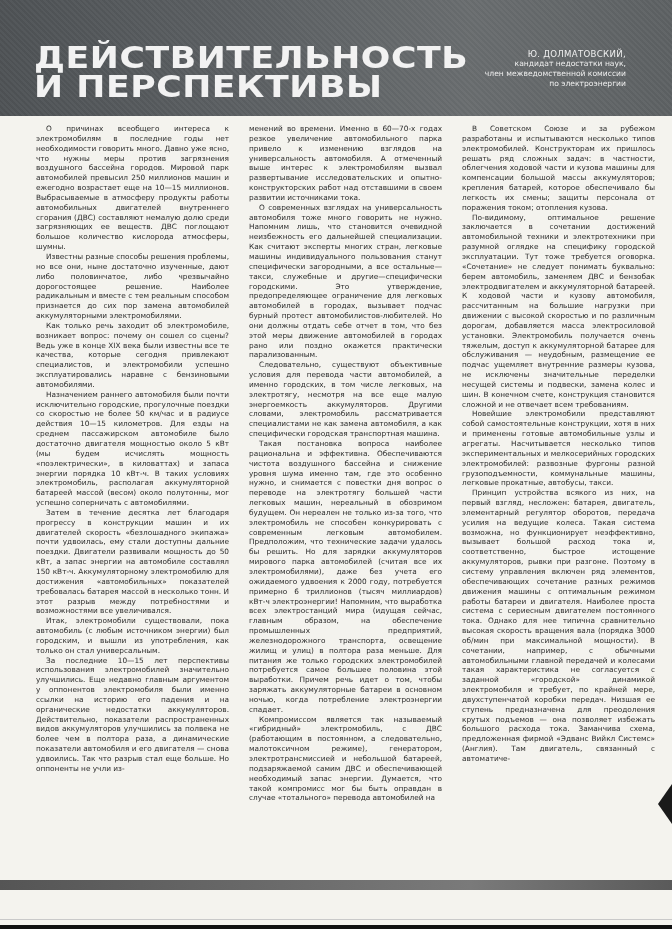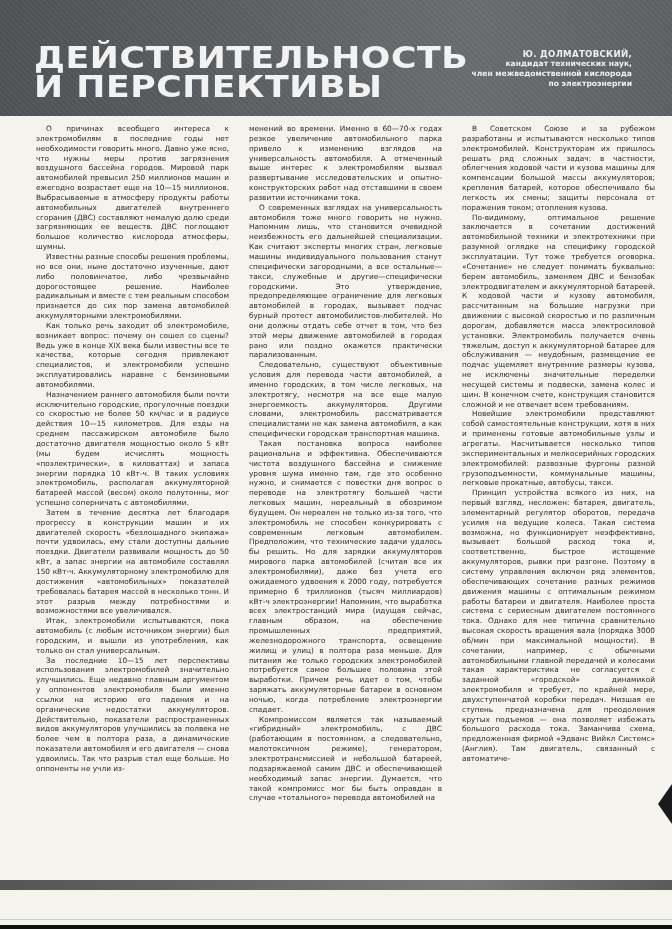--- a/index.html
+++ b/index.html
@@ -19,22 +19,22 @@
   }
   .title {
     position: absolute; left: 34px; top: 43px; margin: 0;
     font-family: "DejaVu Sans", sans-serif; font-weight: bold;
     color: #f2f2f2; font-size: 31px; line-height: 29px;
     letter-spacing: 0.5px; transform: scaleX(1.12); transform-origin: left top;
     z-index: 1;
   }
   .title span { display: block; }
   .byline {
-    position: absolute; right: 40px; top: 49px; text-align: right;
-    color: #efefef; font-size: 7.6px; line-height: 10px; font-weight: bold; z-index: 1;
+    position: absolute; right: 46px; top: 49px; text-align: right;
+    color: #efefef; font-size: 7.6px; line-height: 10px; font-weight: normal; z-index: 1;
   }
   .byline .author { font-size: 8.6px; letter-spacing: 0.3px; }
   .columns {
     position: absolute; top: 124px; left: 36px; width: 620px; height: 738px;
     display: flex; gap: 20px;
   }
   .col {
     width: 193px; font-size: 7.35px; line-height: 9.85px;
     text-align: justify; hyphens: manual; color: #2b2b2b;
   }
@@ -59,33 +59,33 @@
 </head>
 <body>
 
 <div class="banner"></div>
 <h1 class="title">
   <span>ДЕЙСТВИТЕЛЬНОСТЬ</span>
   <span>И  ПЕРСПЕКТИВЫ</span>
 </h1>
 <div class="byline">
   <div class="author">Ю. ДОЛМАТОВСКИЙ,</div>
-  <div>кандидат технических наук,</div>
-  <div>член межведомственной кислорода</div>
+  <div>кандидат недостатки наук,</div>
+  <div>член межведомственной комиссии</div>
   <div>по электроэнергии</div>
 </div>
 
 <div class="columns">
   <div class="col">
     <p>О причинах всеобщего интереса к электромобилям в последние годы нет необходимости говорить много. Давно уже ясно, что нужны меры против загрязнения воздушного бассейна городов. Мировой парк автомобилей превысил 250 миллионов машин и ежегодно возрастает еще на 10—15 миллионов. Выбрасываемые в атмосферу продукты работы автомобильных двигателей внутреннего сгорания (ДВС) составляют немалую долю среди загрязняющих ее веществ. ДВС поглощают большое количество кислорода атмосферы, шумны.</p>
     <p>Известны разные способы решения проблемы, но все они, ныне достаточно изученные, дают либо половинчатое, либо чрезвычайно дорогостоящее решение. Наиболее радикальным и вместе с тем реальным способом признается до сих пор замена автомобилей аккумуляторными электромобилями.</p>
     <p>Как только речь заходит об электромобиле, возникает вопрос: почему он сошел со сцены? Ведь уже в конце XIX века были известны все те качества, которые сегодня привлекают специалистов, и электромобили успешно эксплуатировались наравне с бензиновыми автомобилями.</p>
     <p>Назначением раннего автомобиля были почти исключительно городские, прогулочные поездки со скоростью не более 50 км/час и в радиусе действия 10—15 километров. Для езды на среднем пассажирском автомобиле было достаточно двигателя мощностью около 5 кВт (мы будем исчислять мощность «поэлектрически», в киловаттах) и запаса энергии порядка 10 кВт-ч. В таких условиях электромобиль, располагая аккумуляторной батареей массой (весом) около полутонны, мог успешно соперничать с автомобилями.</p>
     <p>Затем в течение десятка лет благодаря прогрессу в конструкции машин и их двигателей скорость «безлошадного экипажа» почти удвоилась, ему стали доступны дальние поездки. Двигатели развивали мощность до 50 кВт, а запас энергии на автомобиле составлял 150 кВт-ч. Аккумуляторному электромобилю для достижения «автомобильных» показателей требовалась батарея массой в несколько тонн. И этот разрыв между потребностями и возможностями все увеличивался.</p>
-    <p>Итак, электромобили испытываются, пока автомобиль (с любым источником энергии) был городским, и вышли из употребления, как только он стал универсальным.</p>
+    <p>Итак, электромобили существовали, пока автомобиль (с любым источником энергии) был городским, и вышли из употребления, как только он стал универсальным.</p>
     <p>За последние 10—15 лет перспективы использования электромобилей значительно улучшились. Еще недавно главным аргументом у оппонентов электромобиля были именно ссылки на историю его падения и на органические недостатки аккумуляторов. Действительно, показатели распространенных видов аккумуляторов улучшились за полвека не более чем в полтора раза, а динамические показатели автомобиля и его двигателя — снова удвоились. Так что разрыв стал еще больше. Но оппоненты не учли из-</p>
   </div>
   <div class="col">
     <p class="cont">менений во времени. Именно в 60—70-х годах резкое увеличение автомобильного парка привело к изменению взглядов на универсальность автомобиля. А отмеченный выше интерес к электромобилям вызвал развертывание исследовательских и опытно-конструкторских работ над отставшими в своем развитии источниками тока.</p>
     <p>О современных взглядах на универсальность автомобиля тоже много говорить не нужно. Напомним лишь, что становится очевидной неизбежность его дальнейшей специализации. Как считают эксперты многих стран, легковые машины индивидуального пользования станут специфически загородными, а все остальные—такси, служебные и другие—специфически городскими. Это утверждение, предопределяющее ограничение для легковых автомобилей в городах, вызывает подчас бурный протест автомобилистов-любителей. Но они должны отдать себе отчет в том, что без этой меры движение автомобилей в городах рано или поздно окажется практически парализованным.</p>
     <p>Следовательно, существуют объективные условия для перевода части автомобилей, а именно городских, в том числе легковых, на электротягу, несмотря на все еще малую энергоемкость аккумуляторов. Другими словами, электромобиль рассматривается специалистами не как замена автомобиля, а как специфически городская транспортная машина.</p>
     <p>Такая постановка вопроса наиболее рациональна и эффективна. Обеспечиваются чистота воздушного бассейна и снижение уровня шума именно там, где это особенно нужно, и снимается с повестки дня вопрос о переводе на электротягу большей части легковых машин, нереальный в обозримом будущем. Он нереален не только из-за того, что электромобиль не способен конкурировать с современным легковым автомобилем. Предположим, что технические задачи удалось бы решить. Но для зарядки аккумуляторов мирового парка автомобилей (считая все их электромобилями), даже без учета его ожидаемого удвоения к 2000 году, потребуется примерно 6 триллионов (тысяч миллиардов) кВт-ч электроэнергии! Напомним, что выработка всех электростанций мира (идущая сейчас, главным образом, на обеспечение промышленных предприятий, железнодорожного транспорта, освещение жилищ и улиц) в полтора раза меньше. Для питания же только городских электромобилей потребуется самое большее половина этой выработки. Причем речь идет о том, чтобы заряжать аккумуляторные батареи в основном ночью, когда потребление электроэнергии спадает.</p>
     <p>Компромиссом является так называемый «гибридный» электромобиль, с ДВС (работающим в постоянном, а следовательно, малотоксичном режиме), генератором, электротрансмиссией и небольшой батареей, подзаряжаемой самим ДВС и обеспечивающей необходимый запас энергии. Думается, что такой компромисс мог бы быть оправдан в случае «тотального» перевода автомобилей на</p>
   </div>
   <div class="col">

